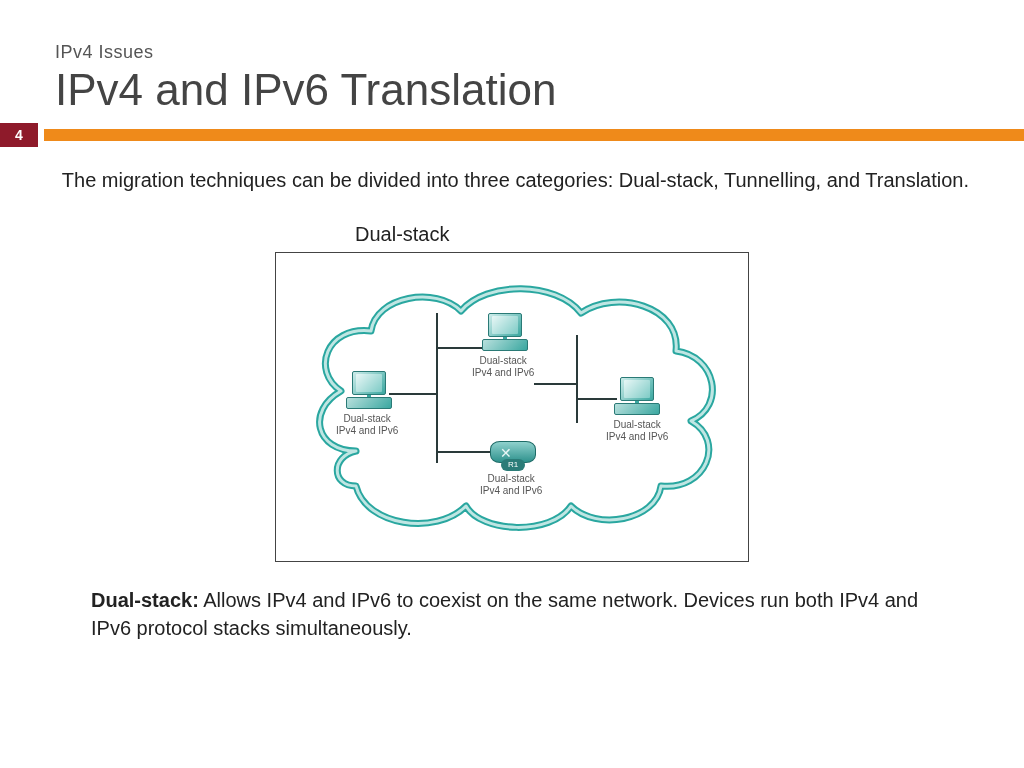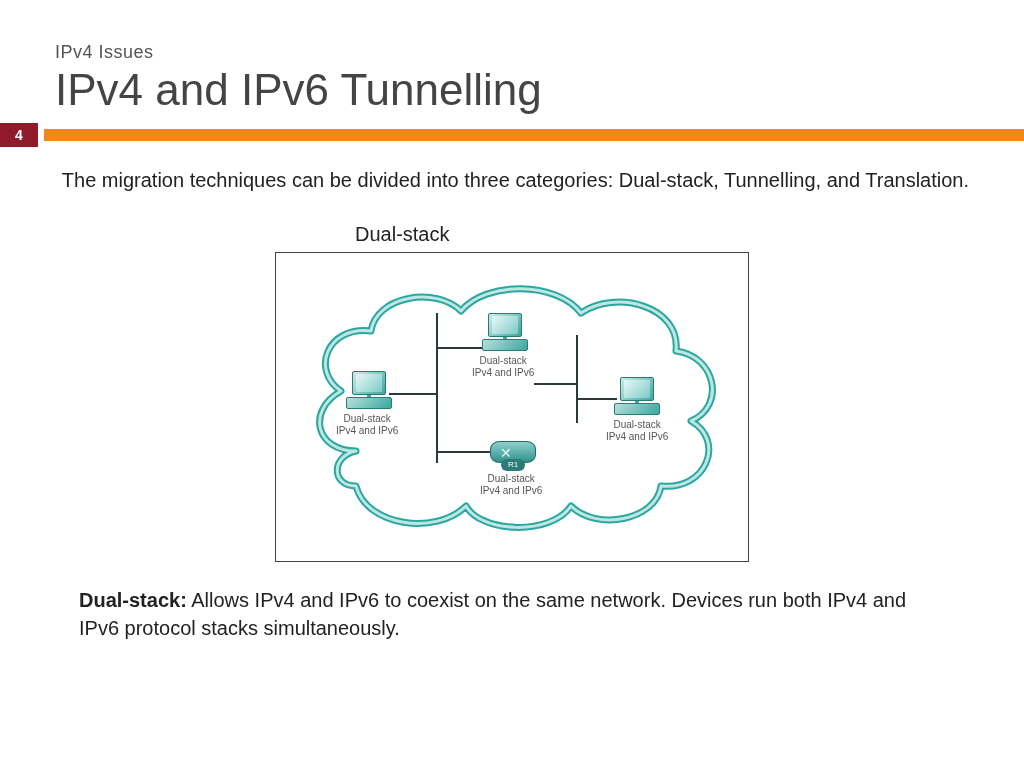--- a/index.html
+++ b/index.html
@@ -147,29 +147,29 @@
     position: absolute;
     font-size: 10px;
     color: #555;
     text-align: center;
     line-height: 1.2;
     white-space: nowrap;
   }
   .footer-text {
     font-size: 20px;
     line-height: 1.4;
-    margin: 24px 36px 0 24px;
+    margin: 24px 36px 0 36px;
   }
 </style>
 </head>
 <body>
 
 <div class="header">
   <div class="subtitle">IPv4 Issues</div>
-  <div class="title">IPv4 and IPv6 Tunnelling</div>
+  <div class="title">IPv4 and IPv6 Translation</div>
 </div>
 
 <div class="bar">
   <div class="page-badge">4</div>
   <div class="orange-bar"></div>
 </div>
 
 <div class="content">
   <p class="intro">The migration techniques can be divided into three categories: Dual-stack, Tunnelling, and Translation.</p>
 

